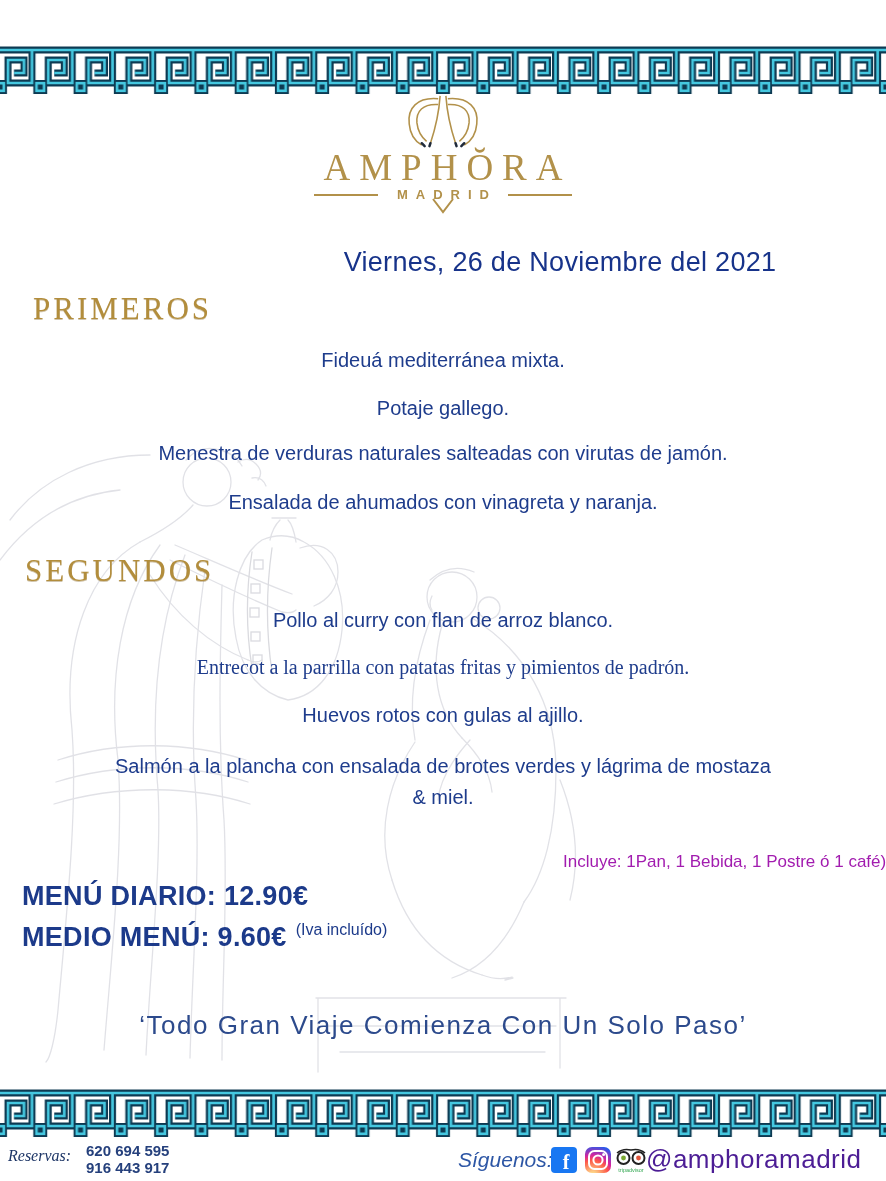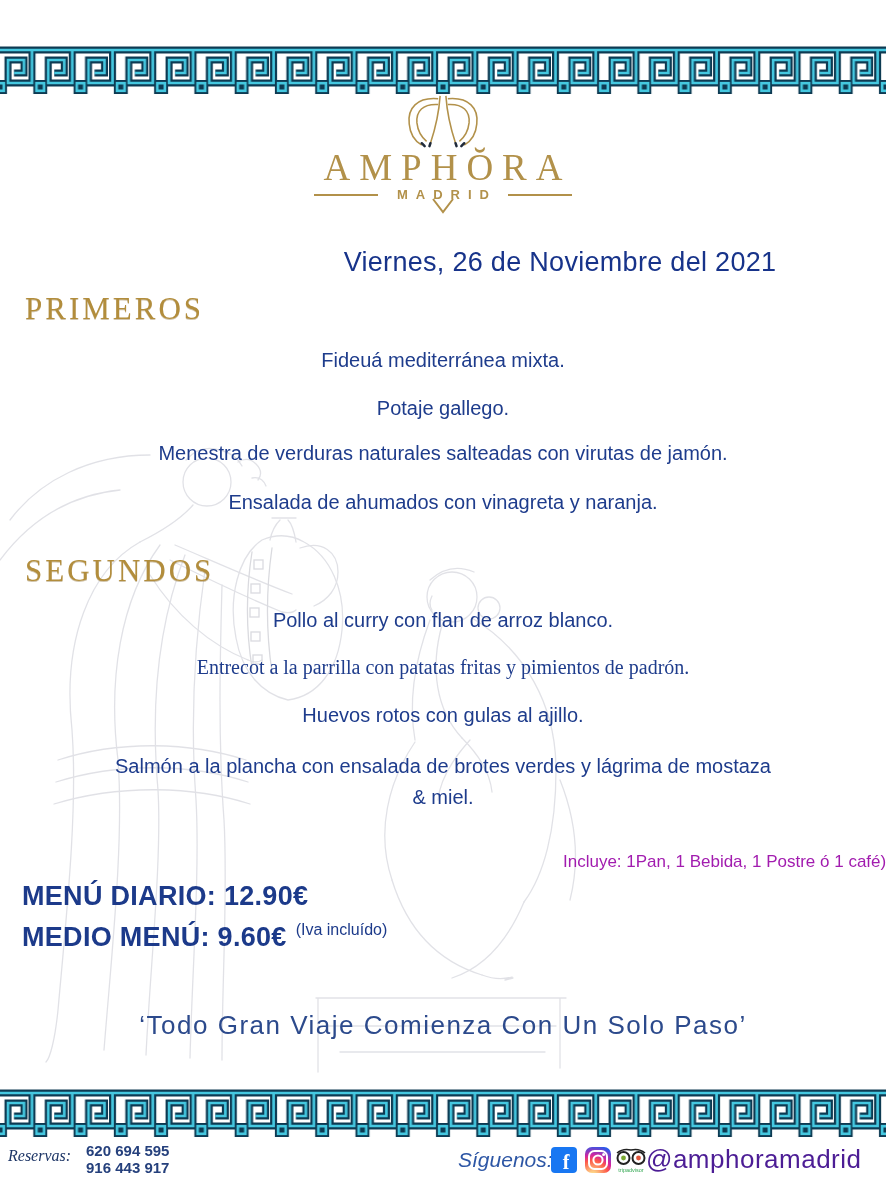--- a/index.html
+++ b/index.html
@@ -20,21 +20,21 @@
   .city-row{position:absolute;left:0;top:187px;width:100%;display:flex;align-items:center;justify-content:center;gap:11px;}
   .mline{width:64px;height:2px;background:#b2914a;}
   .city{font-size:13px;letter-spacing:8px;padding-left:8px;color:#b2914a;font-weight:700;}
   .vmark{position:absolute;left:50%;top:197px;transform:translateX(-50%);}
   
   .date{position:absolute;top:247px;left:560px;transform:translateX(-50%);white-space:nowrap;
         font-size:27px;color:#17338a;letter-spacing:0.3px;}
   
   .stitle{position:absolute;left:25px;margin:0;font-family:"Liberation Serif",serif;font-weight:400;
           font-size:31px;letter-spacing:3px;color:#b28d3c;text-shadow:0 1px 0 rgba(122,90,20,.35);}
-  .t1{top:291px;}
+  .t1{top:291px;margin-left:8px;}
   .t2{top:553px;}
   .item{position:absolute;left:0;width:100%;text-align:center;font-size:20px;color:#1e3c8c;white-space:nowrap;}
   .i10{top:349px;} .i11{top:397px;} .i12{top:442px;} .i13{top:491px;}
   .i20{top:609px;} .i21{top:656px;font-family:Liberation Serif, serif;} .i22{top:704px;}
   .i23{top:751px;left:50%;width:660px;transform:translateX(-50%);white-space:normal;line-height:31px;}
   
   .price-block{position:absolute;left:22px;top:879px;color:#1c3a8a;}
   .pline{font-size:27px;font-weight:700;letter-spacing:0.3px;line-height:34px;white-space:nowrap;}
   .iva{font-size:16px;font-weight:400;vertical-align:11px;margin-left:9px;letter-spacing:0;}
   .includes{position:absolute;left:563px;top:852px;font-size:17px;color:#a21caf;white-space:nowrap;}

